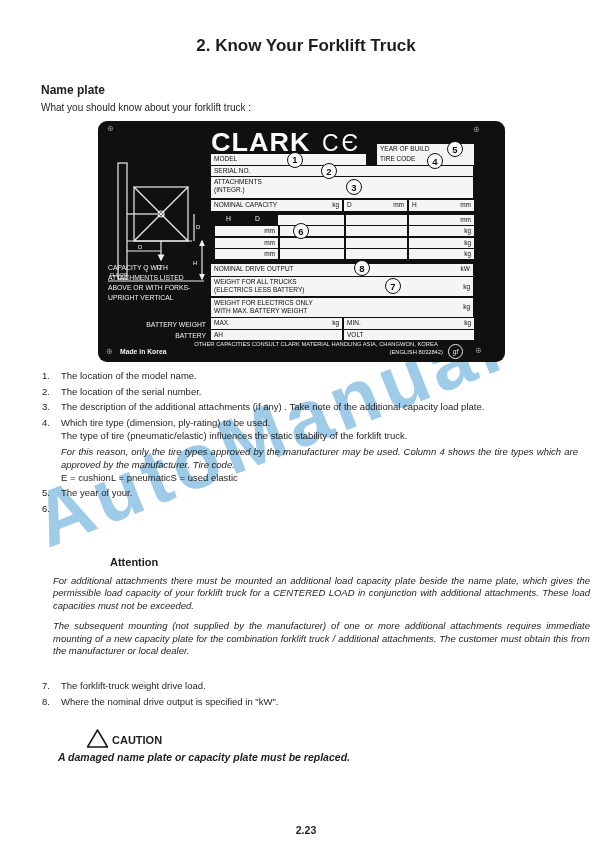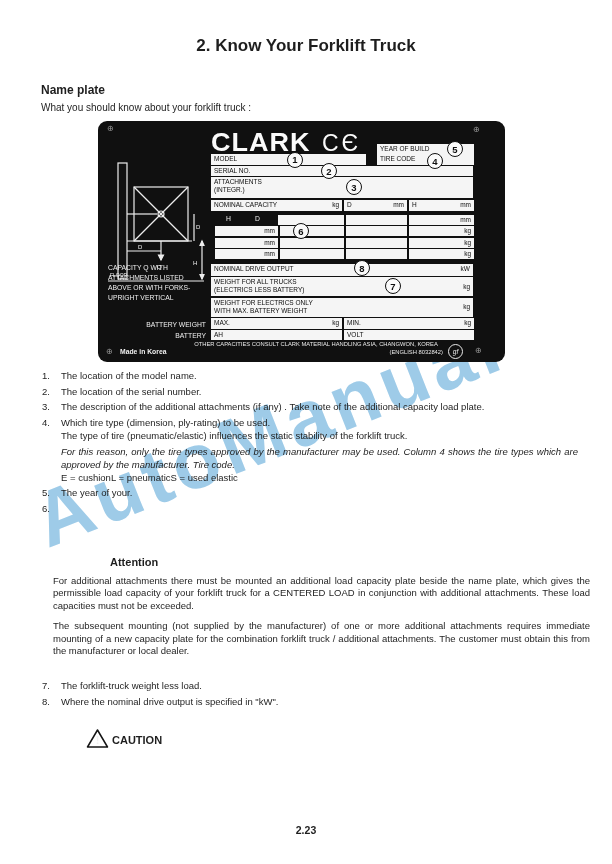--- a/index.html
+++ b/index.html
@@ -35,21 +35,21 @@
         justify-content:center;box-sizing:border-box;}
   
   .list{left:42px;top:369px;width:536px;font-size:9.5px;line-height:13px;}
   .li{display:flex;margin-bottom:2.5px;}
   .li .n{width:19px;flex:none;}
   .li .b{flex:1;}
   .just{text-align:justify;font-style:italic;}
   .codeln{white-space:pre;}
   .att{left:53px;top:556px;width:537px;font-size:9.5px;line-height:12.7px;}
   .att .hd{font-weight:bold;font-size:11px;margin-left:57px;margin-bottom:6px;}
-  .att p{margin:0 0 7px 0;text-align:justify;}
+  .att p{margin:0 0 7px 0;font-style:italic;text-align:justify;}
   .list2{left:42px;top:679px;width:536px;font-size:9.5px;line-height:13px;}
   .cau-label{left:112px;top:734px;font-size:11px;font-weight:bold;}
   .cau-text{left:58px;top:751px;font-size:10.5px;font-weight:bold;font-style:italic;}
   .pnum{left:0;top:824px;width:612px;text-align:center;font-size:10.5px;font-weight:bold;}
   svg text{fill:#f0f0f0;font-family:"Liberation Sans",sans-serif;}
 </style>
 </head>
 <body>
 
 <div class="pg">
@@ -245,29 +245,30 @@
 
     <div class="abs att">
       <div class="hd">Attention</div>
       <p>For additional attachments there must be mounted an additional load capacity plate beside the name plate, which gives the permissible load capacity of your forklift truck for a CENTERED LOAD in conjunction with additional attachments. These load capacities must not be exceeded.</p>
       <p>The subsequent mounting (not supplied by the manufacturer) of one or more additional attachments requires immediate mounting of a new capacity plate for the combination forklift truck / additional attachments. The customer must obtain this from the manufacturer or local dealer.</p>
     </div>
 
     <div class="abs list2">
       <div class="li">
           <span class="n">7.</span>
-          <div class="b">The forklift-truck weight less load.</div>
+          <div class="b">The forklift-truck weight drive load.</div>
         </div>
       <div class="li">
           <span class="n">8.</span>
           <div class="b">Where the nominal drive output is specified in "kW".</div>
         </div>
     </div>
 
     <svg class="abs" style="left:86px;top:728px" width="23" height="21" viewBox="0 0 23 21">
       <path d="M11.5 2 L21.5 19 H1.5 Z" fill="#fff" stroke="#141414" stroke-width="1.5" stroke-linejoin="round"></path>
       <text x="11.5" y="16" text-anchor="middle" font-size="11" font-weight="bold" fill="#141414">!</text>
     </svg>
     <div class="abs cau-label">CAUTION</div>
+    <div class="abs cau-text">A damaged name plate or capacity plate must be replaced.</div>
 
     <div class="abs pnum">2.23</div>
   </div>
 </div>
 
 </body></html>

